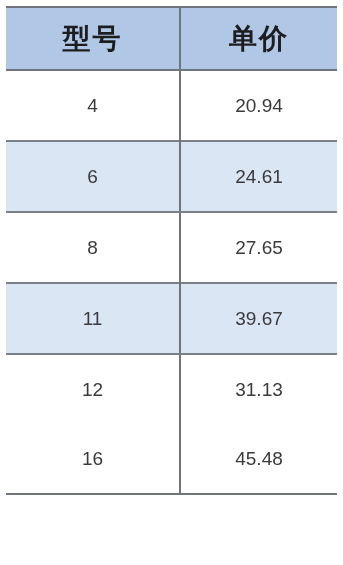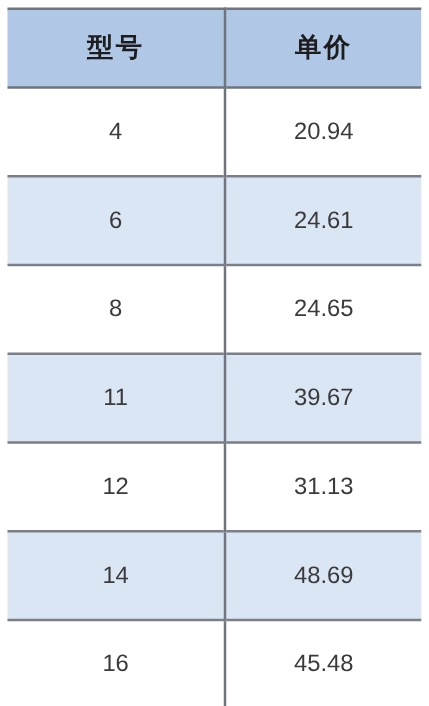--- a/index.html
+++ b/index.html
@@ -34,21 +34,21 @@
   table.price-table col.col-model  { width: 174px; }
   table.price-table col.col-price  { width: 157px; }
 
   
   thead tr.header-row th {
     background: #b0c8e6;
     height: 61px;
     padding: 0;
     text-align: center;
     vertical-align: middle;
-    font-size: 21px;
+    font-size: 28px;
     font-weight: bold;
     color: #1d1d1f;
     letter-spacing: 2px;
     border-top: 2px solid #6f747d;
     border-bottom: 2px solid #6f747d;
   }
   thead tr.header-row th.cell-model {
     border-right: 2px solid #6f747d;
   }
 
@@ -116,47 +116,39 @@
         </td>
         <td class="cell-price">
           <span class="cell-text">24.61</span>
         </td>
       </tr>
       <tr class="data-row">
         <td class="cell-model">
           <span class="cell-text">8</span>
         </td>
         <td class="cell-price">
-          <span class="cell-text">24.65</span>
+          <span class="cell-text">27.65</span>
         </td>
       </tr>
       <tr class="data-row striped">
         <td class="cell-model">
           <span class="cell-text">11</span>
         </td>
         <td class="cell-price">
           <span class="cell-text">39.67</span>
         </td>
       </tr>
       <tr class="data-row">
         <td class="cell-model">
           <span class="cell-text">12</span>
         </td>
         <td class="cell-price">
           <span class="cell-text">31.13</span>
         </td>
       </tr>
-      <tr class="data-row striped">
-        <td class="cell-model">
-          <span class="cell-text">14</span>
-        </td>
-        <td class="cell-price">
-          <span class="cell-text">48.69</span>
-        </td>
-      </tr>
       <tr class="data-row last-row">
         <td class="cell-model">
           <span class="cell-text">16</span>
         </td>
         <td class="cell-price">
           <span class="cell-text">45.48</span>
         </td>
       </tr>
     </tbody>
   </table>

